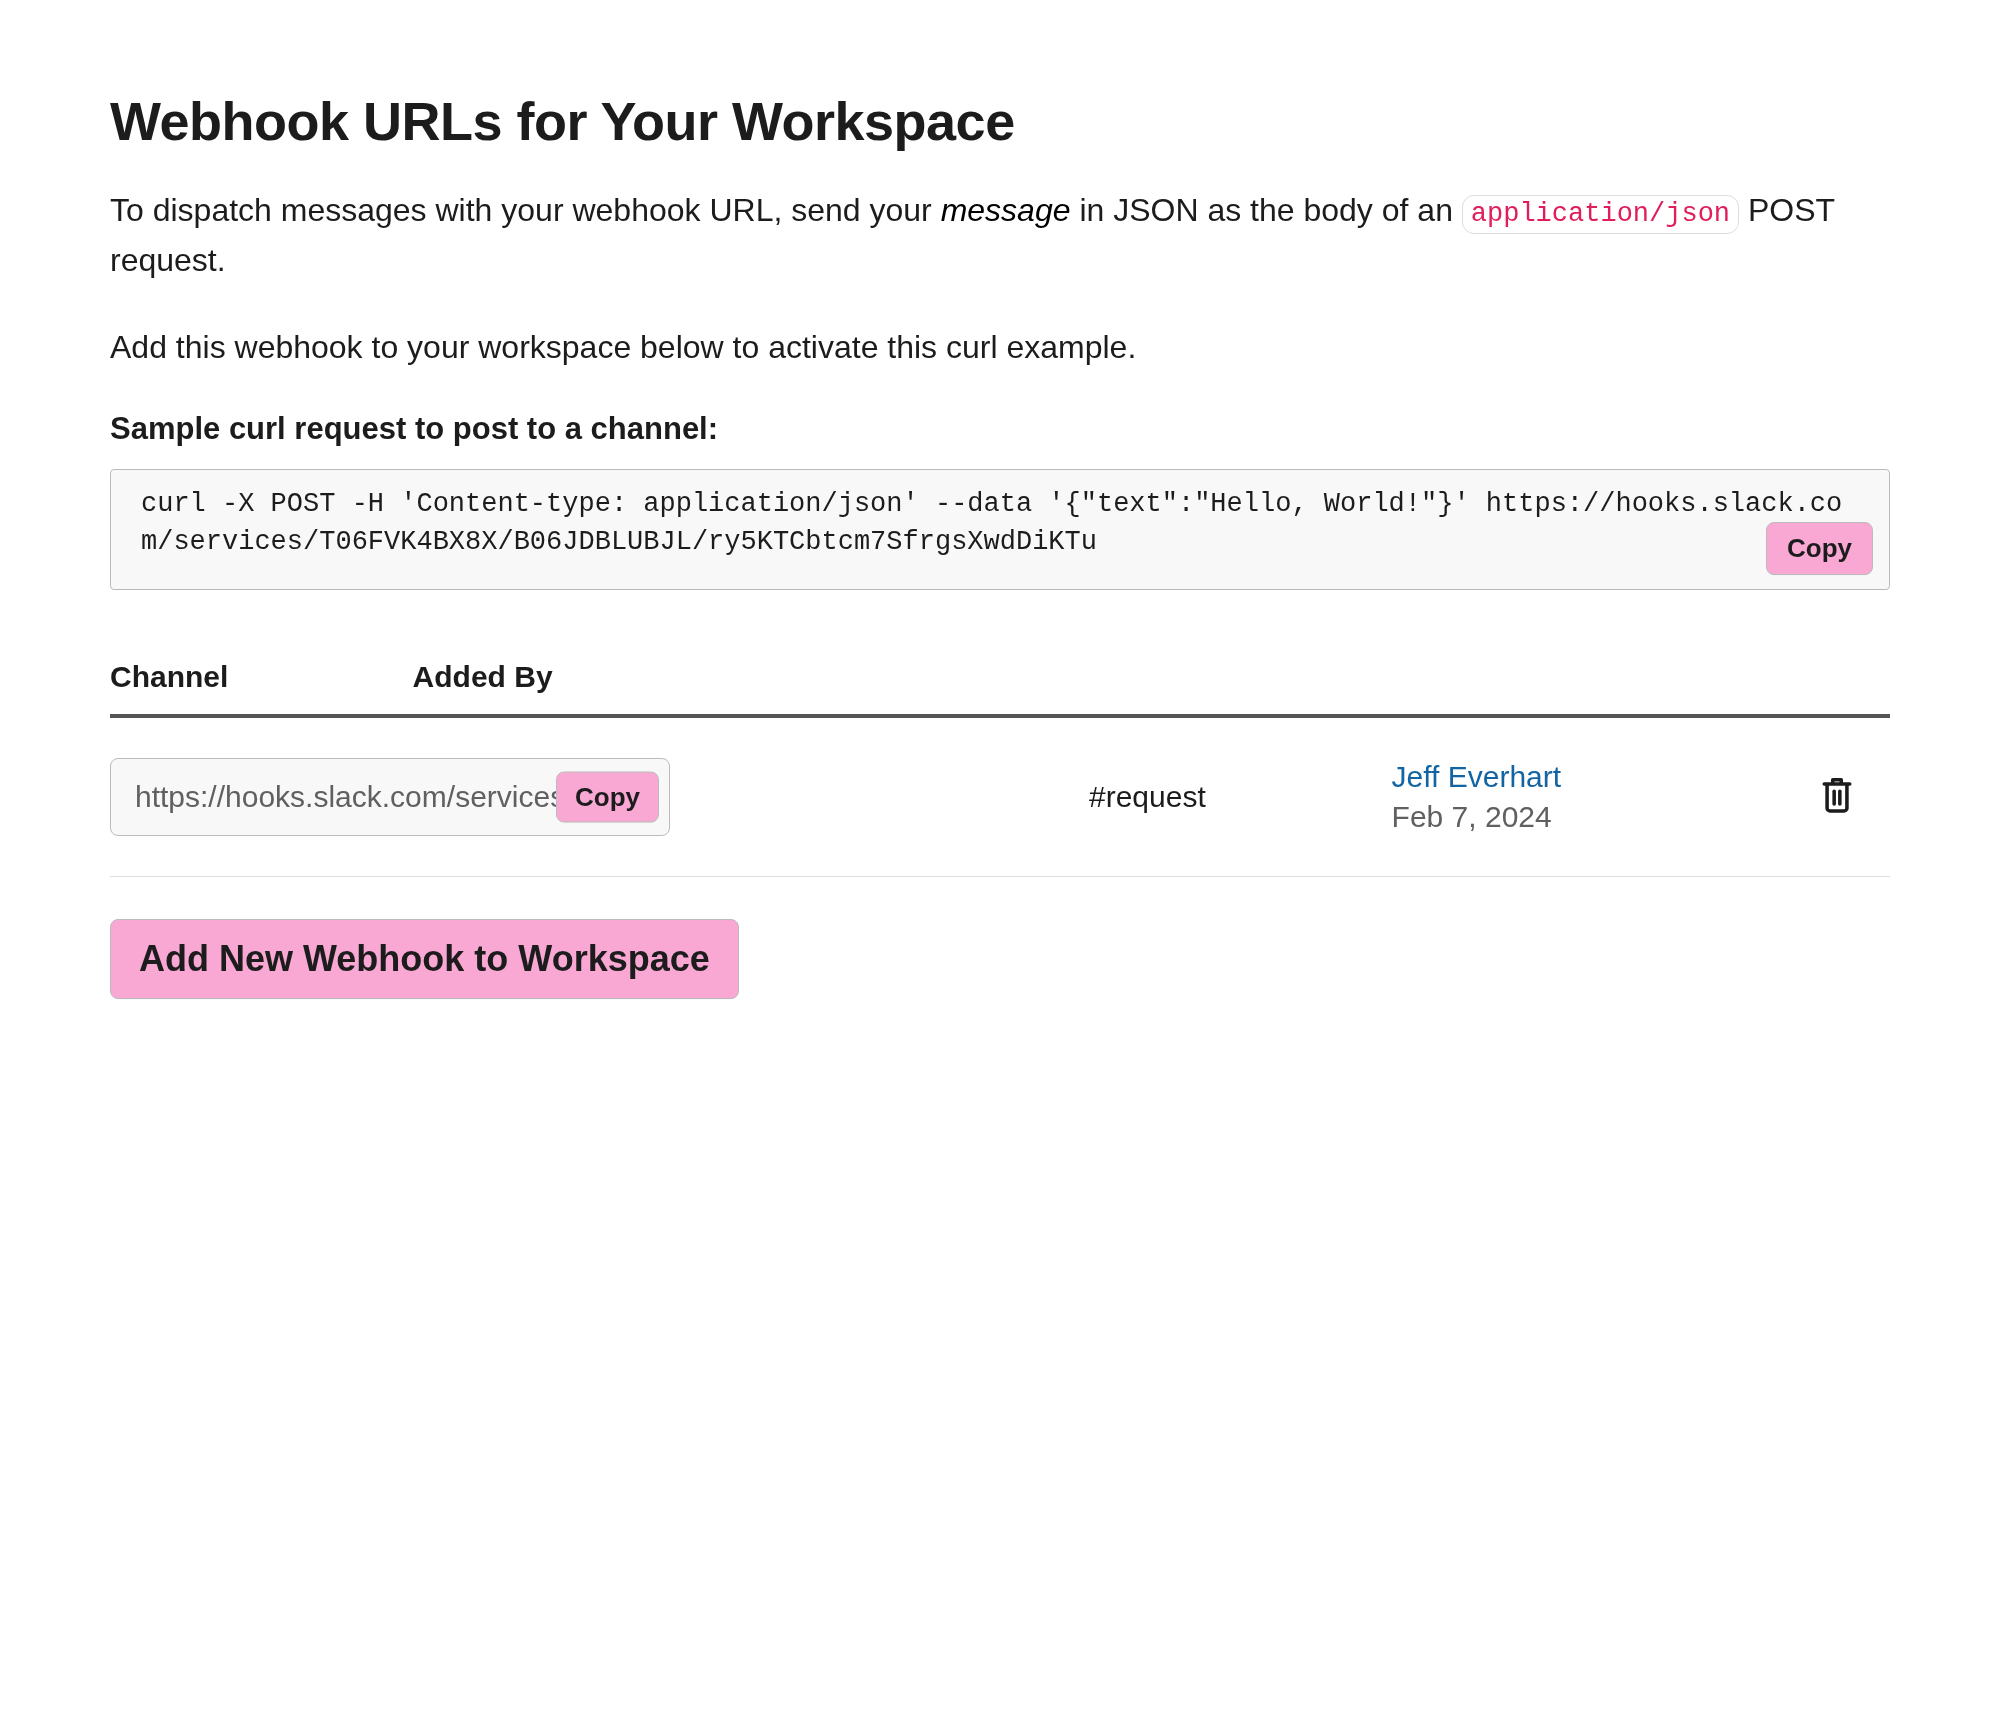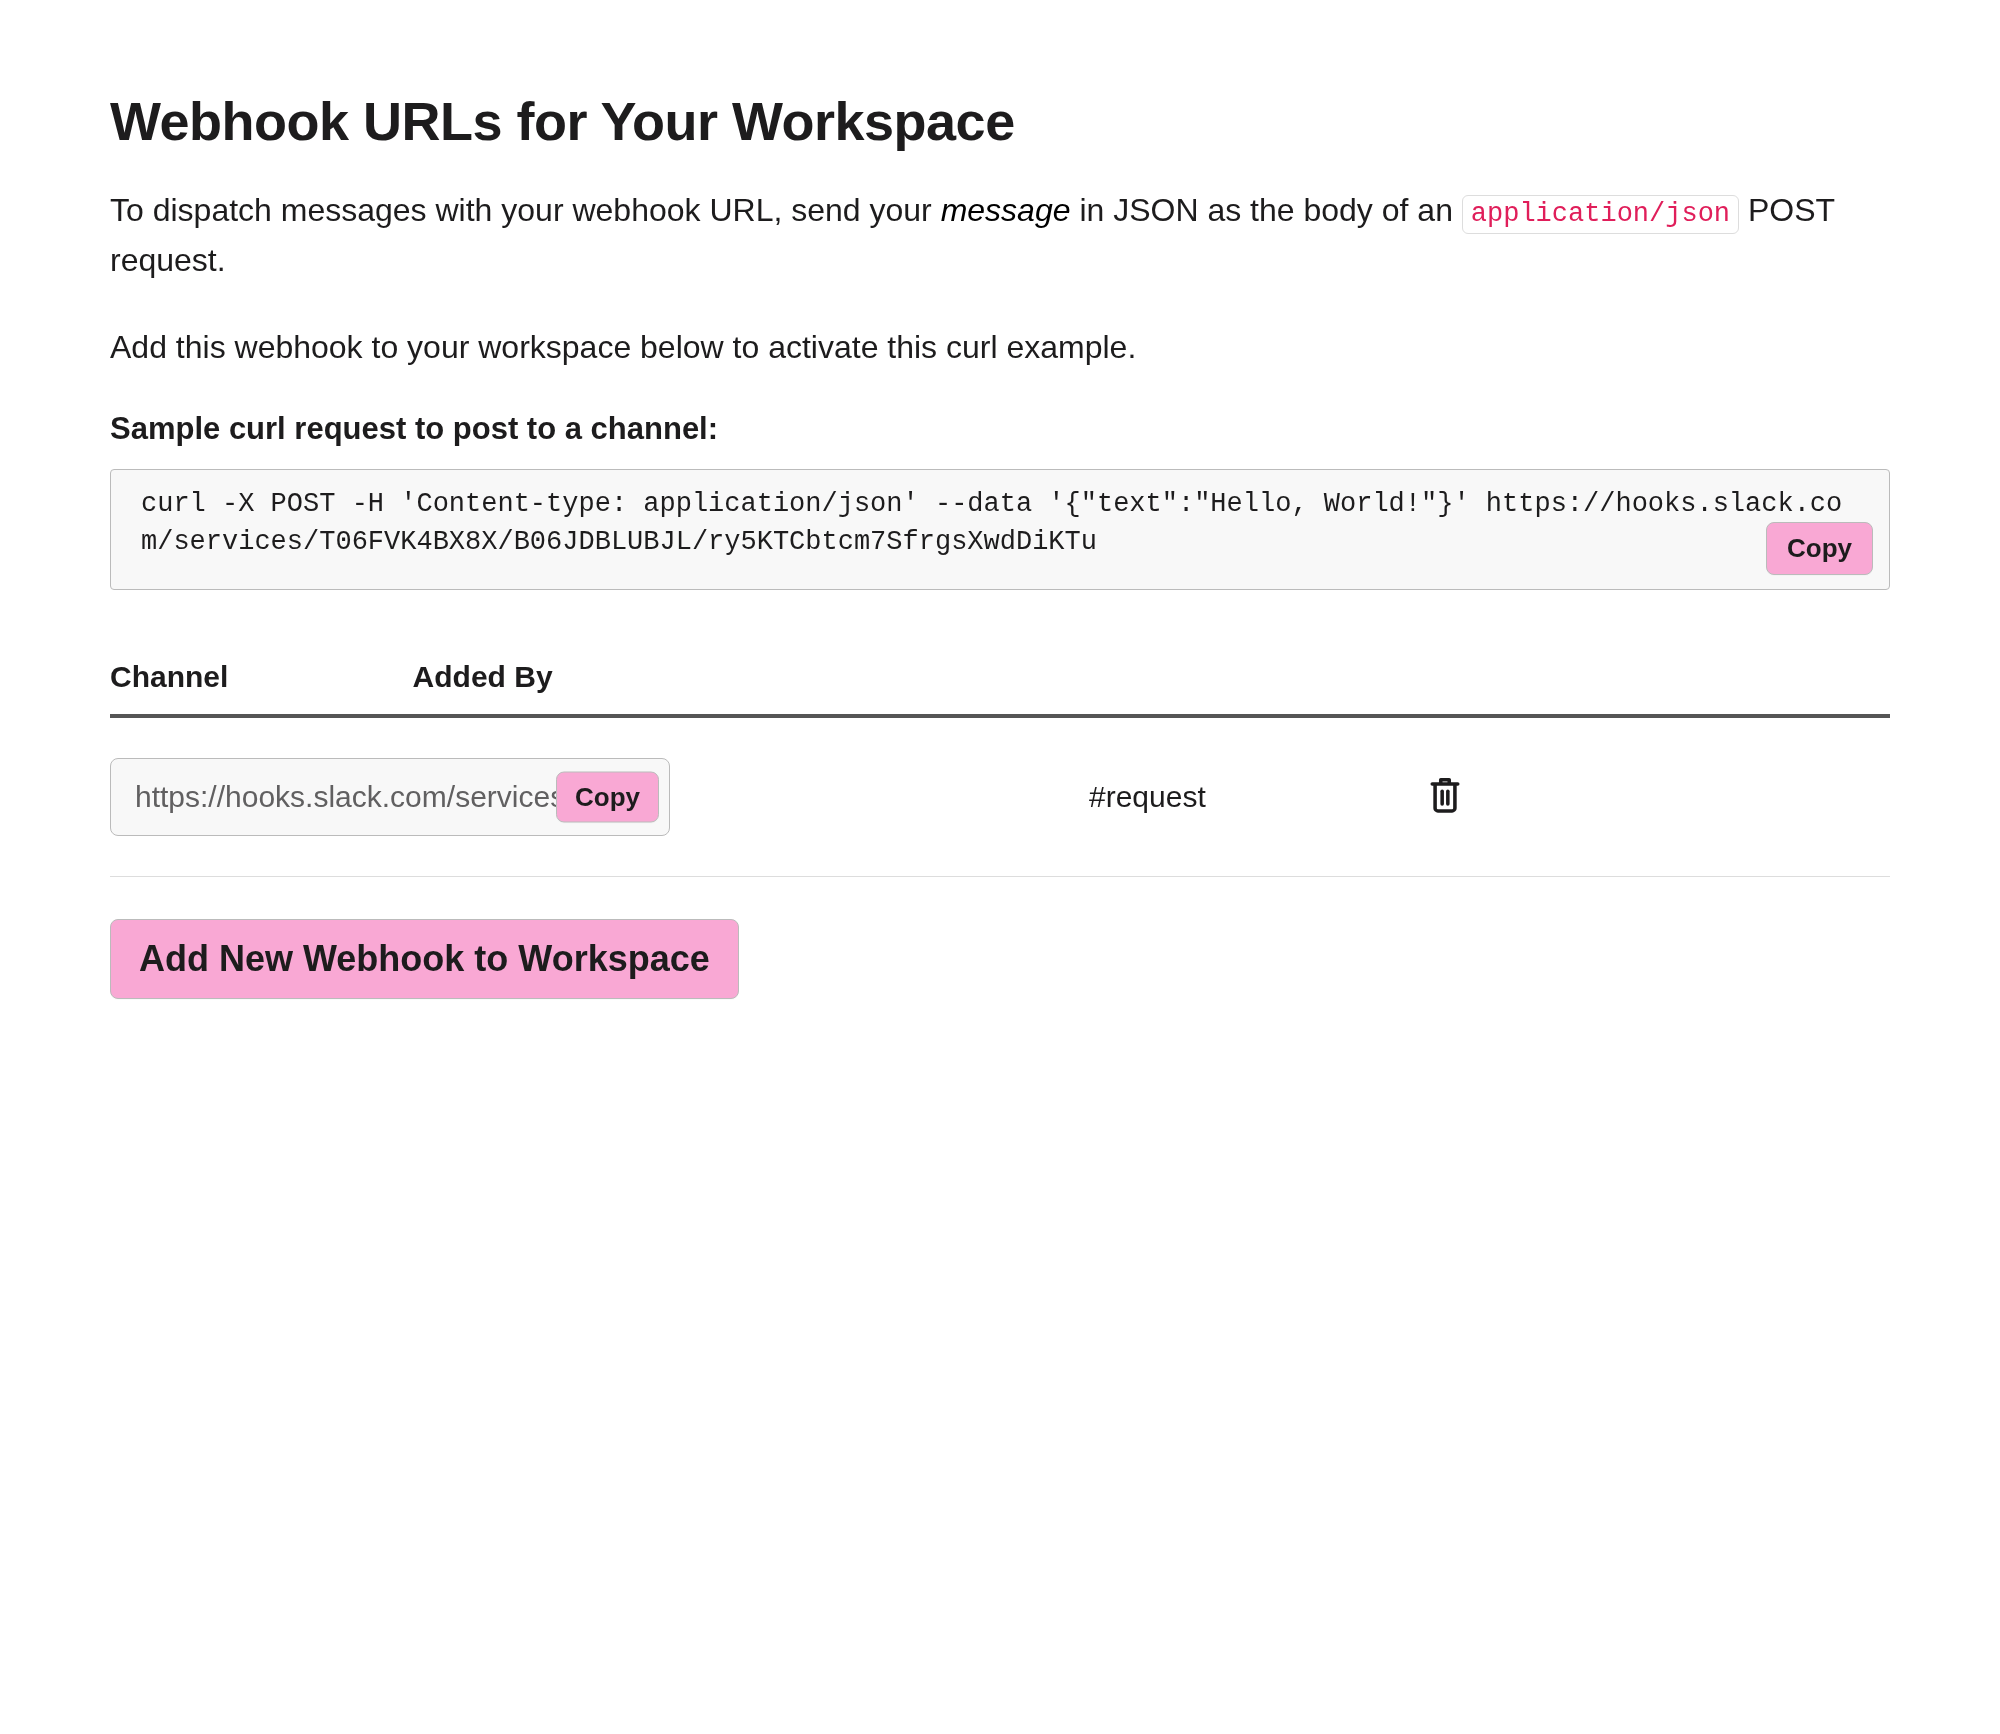--- a/index.html
+++ b/index.html
@@ -31,21 +31,21 @@
       text-decoration: none;
       font-style: italic;
     }
     .inline-code {
       display: inline-block;
       font-family: "SFMono-Regular", Consolas, "Liberation Mono", Menlo, monospace;
       font-size: 27px;
       color: #e01e5a;
       background: #ffffff;
       border: 1px solid #dddddd;
-      border-radius: 6px;
+      border-radius: 12px;
       padding: 0px 8px 1px 8px;
       line-height: 1.35;
       vertical-align: baseline;
     }
     .subhead {
       font-size: 31px;
       font-weight: 700;
       margin-bottom: 22px;
     }
     .code-panel {
@@ -183,20 +183,24 @@
 <div class="table-row">
   <div class="col-url">
     <div class="url-box">
       <span class="url-text">https://hooks.slack.com/services</span>
       <button class="btn copy-btn">Copy</button>
     </div>
   </div>
   <div class="col-chan">
     <span class="channel-text">#request</span>
   </div>
+  <div class="col-added added-by">
+    <a href="#">Jeff Everhart</a>
+    <span class="date">Feb 7, 2024</span>
+  </div>
   <div class="col-del">
     <span class="trash-icon">
       <svg viewBox="0 0 24 26">
         <path d="M3 6 L21 6" stroke-linecap="round"></path>
         <path d="M9 6 L9 3 L15 3 L15 6" stroke-linejoin="round"></path>
         <path d="M5 6 L5 23 C5 24 6 25 7 25 L17 25 C18 25 19 24 19 23 L19 6"></path>
         <path d="M10 11 L10 20" stroke-linecap="round"></path>
         <path d="M14 11 L14 20" stroke-linecap="round"></path>
       </svg>
     </span>

